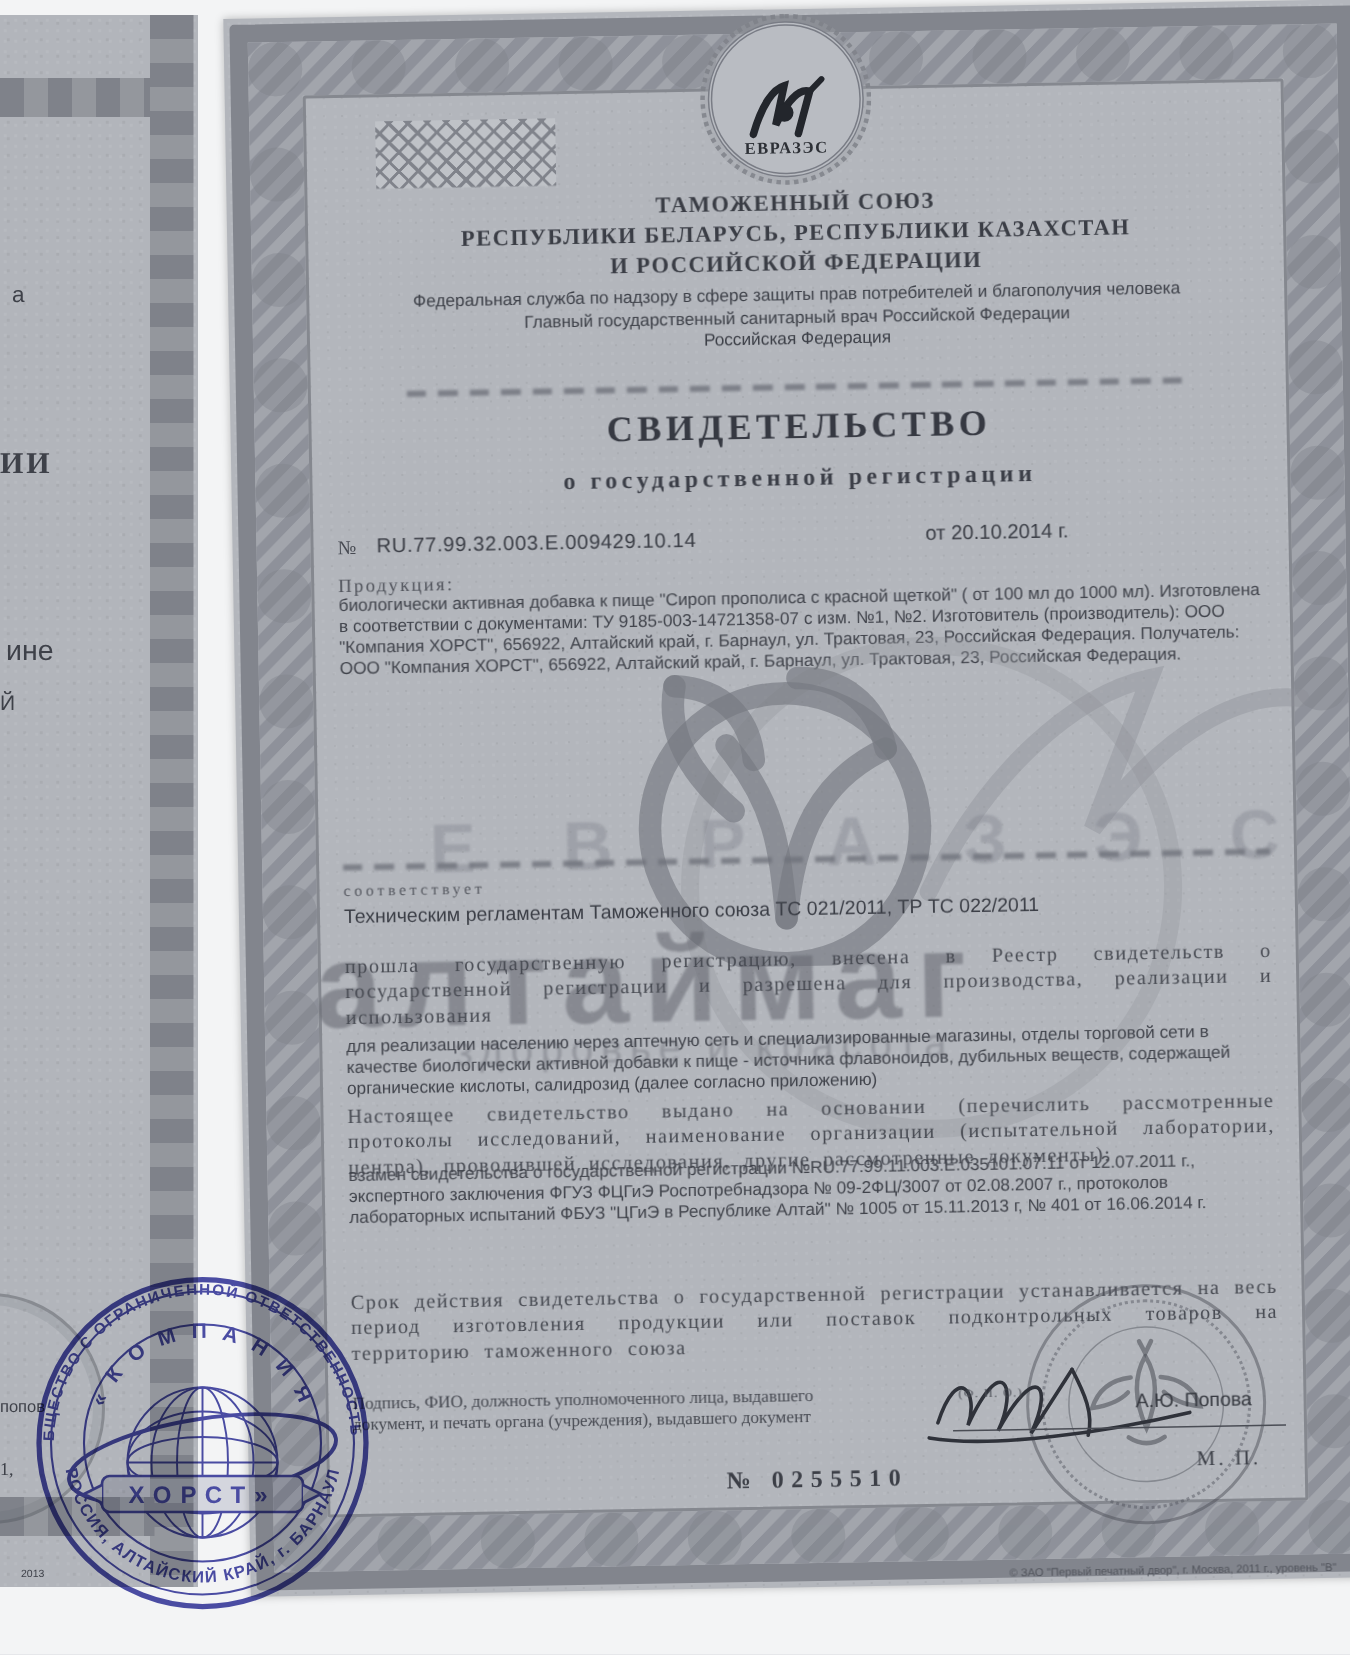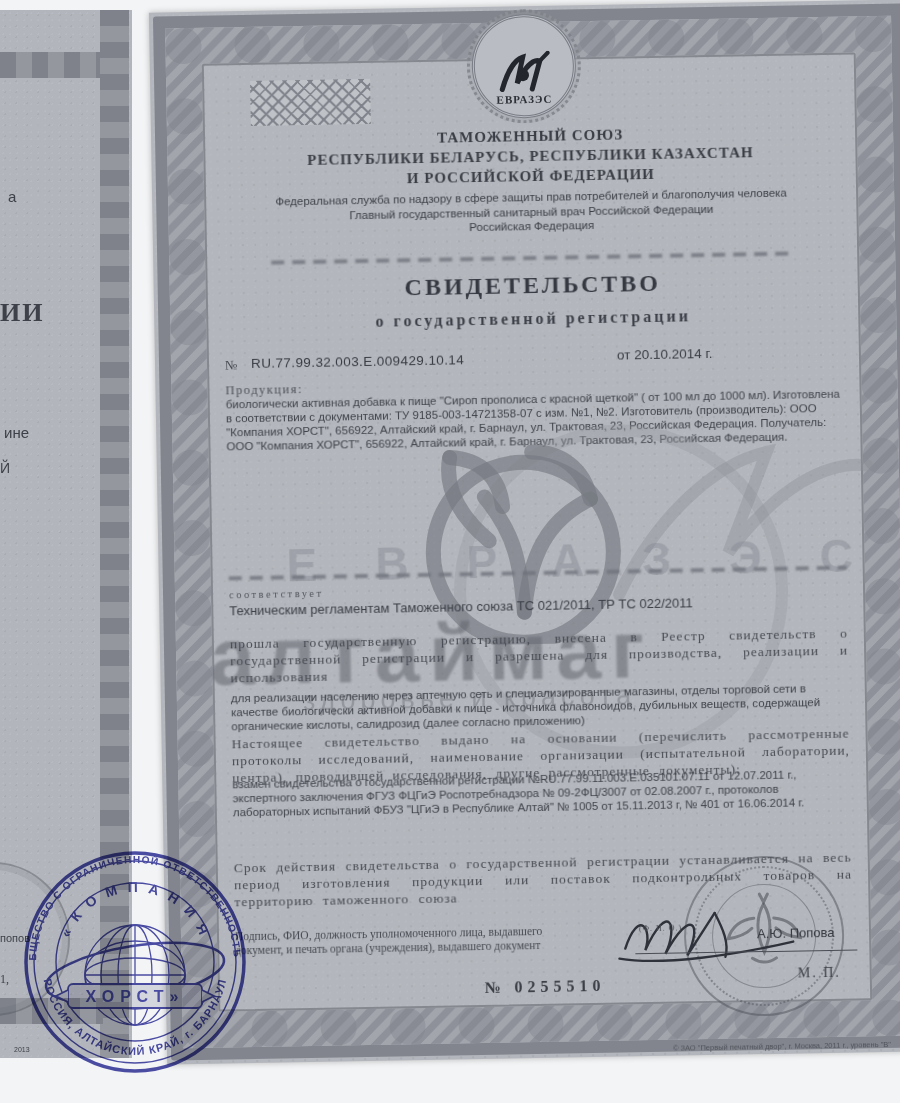--- a/index.html
+++ b/index.html
@@ -102,22 +102,22 @@
     mix-blend-mode:multiply;opacity:.93}
 </style>
 </head>
 <body>
 
 <div class="abs left-page">
   <div class="abs lp-hband-top"></div>
   <div class="abs lp-vband"></div>
   <div class="abs lp-hband-bot"></div>
   <div class="abs lp-frag sans" style="left:8px;top:178px;font-size:15px">а</div>
-  <div class="abs lp-frag serif" style="left:0;top:288px;font-size:26px;font-weight:bold;letter-spacing:2px">ИИ</div>
-  <div class="abs lp-frag sans" style="left:4px;top:414px;font-size:15px">ине</div>
+  <div class="abs lp-frag serif" style="left:0;top:288px;font-size:20px;font-weight:bold;letter-spacing:2px">ИИ</div>
+  <div class="abs lp-frag sans" style="left:4px;top:414px;font-size:19px">ине</div>
   <div class="abs lp-frag sans" style="left:0;top:450px;font-size:14px">Й</div>
   <div class="abs lp-frag sans" style="left:0;top:922px;font-size:11px">попов</div>
   <div class="abs lp-frag serif" style="left:0;top:962px;font-size:12px">1,</div>
   <div class="abs lp-frag sans" style="left:14px;top:1036px;font-size:7px">2013</div>
   <div class="abs lp-seal"></div>
 </div>
 
 <div class="abs page">
 
   <div class="abs frame-outer"></div>

